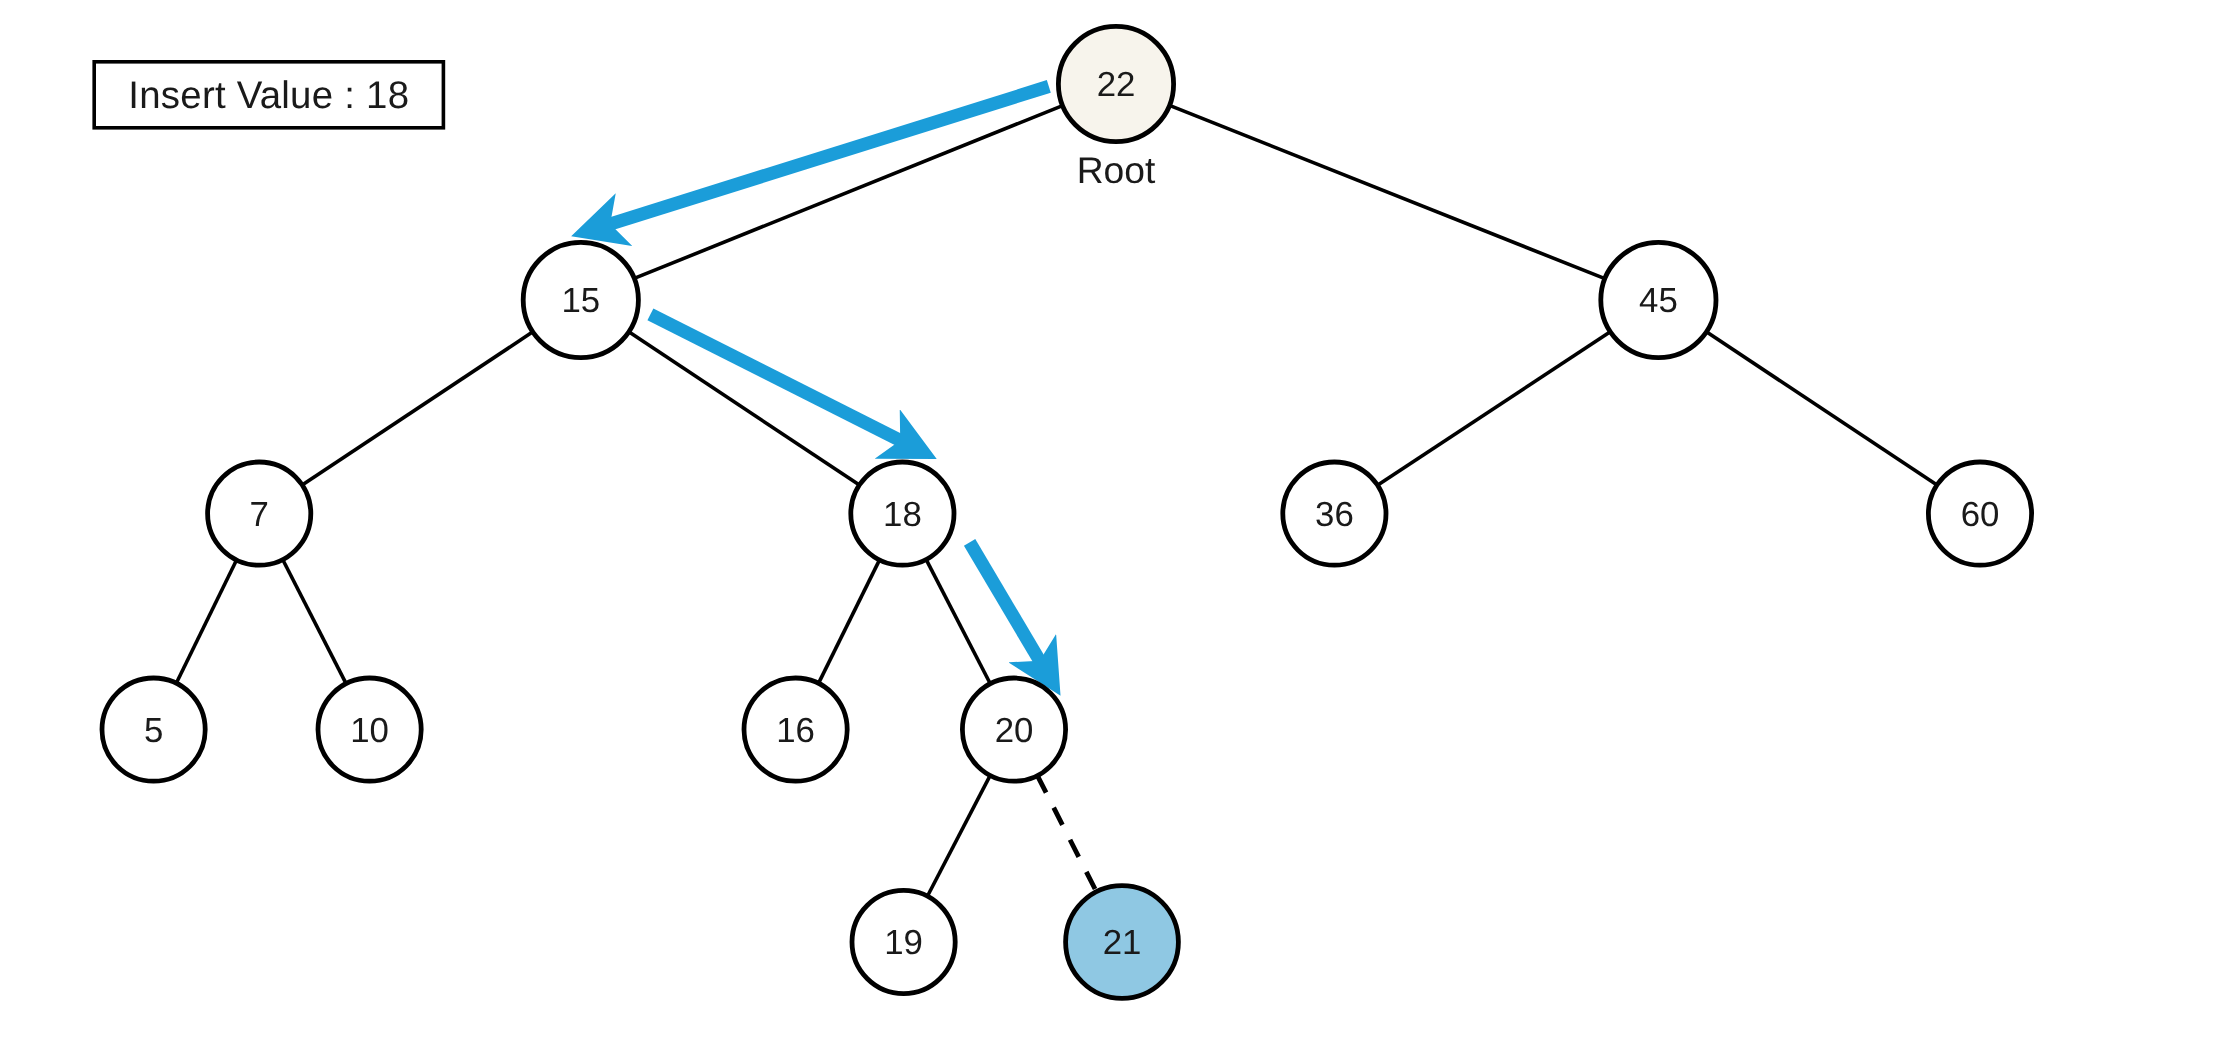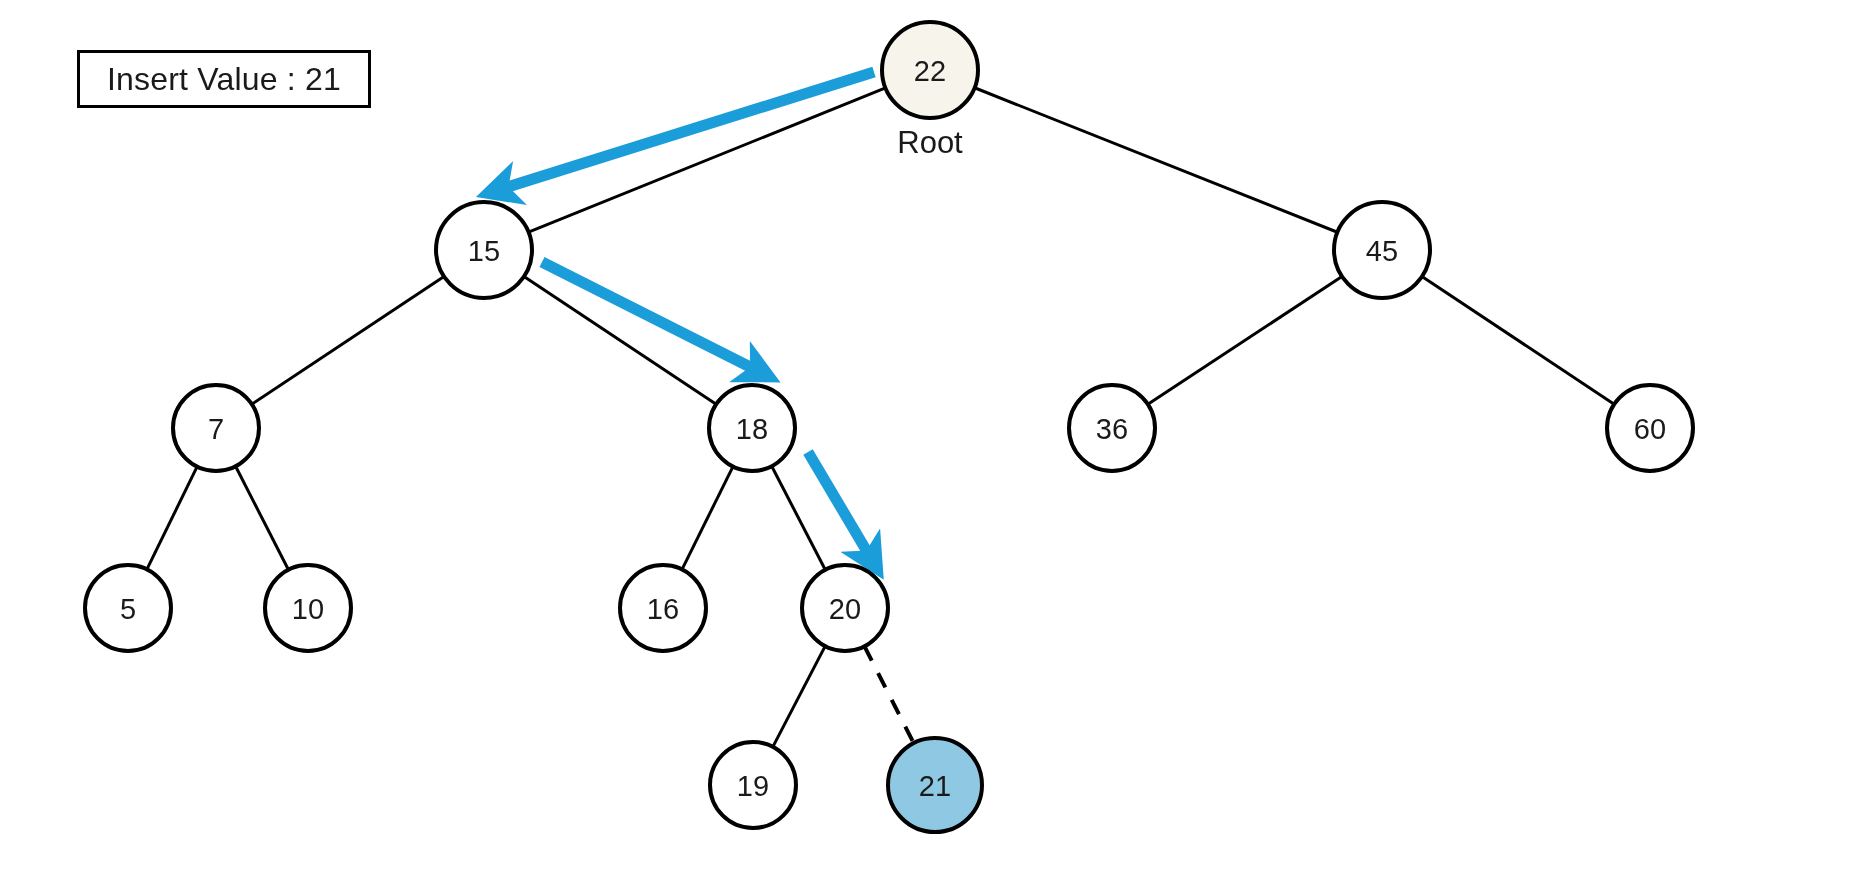--- a/index.html
+++ b/index.html
@@ -135,14 +135,14 @@
         <text x="753" y="786" class="node-label" fill="#1a1a1a">19</text>
       </g>
       <g>
         <circle cx="935" cy="785" r="47" fill="#8fc8e3" stroke="#000000" stroke-width="4"></circle>
         <text x="935" y="786" class="node-label" fill="#1a1a1a">21</text>
       </g>
     </g>
 </svg>
 
 <div class="legend-box">
-  <span class="legend-text">Insert Value : 21</span>
+  <span class="legend-text">Insert Value : 18</span>
 </div>
 
 </body></html>

